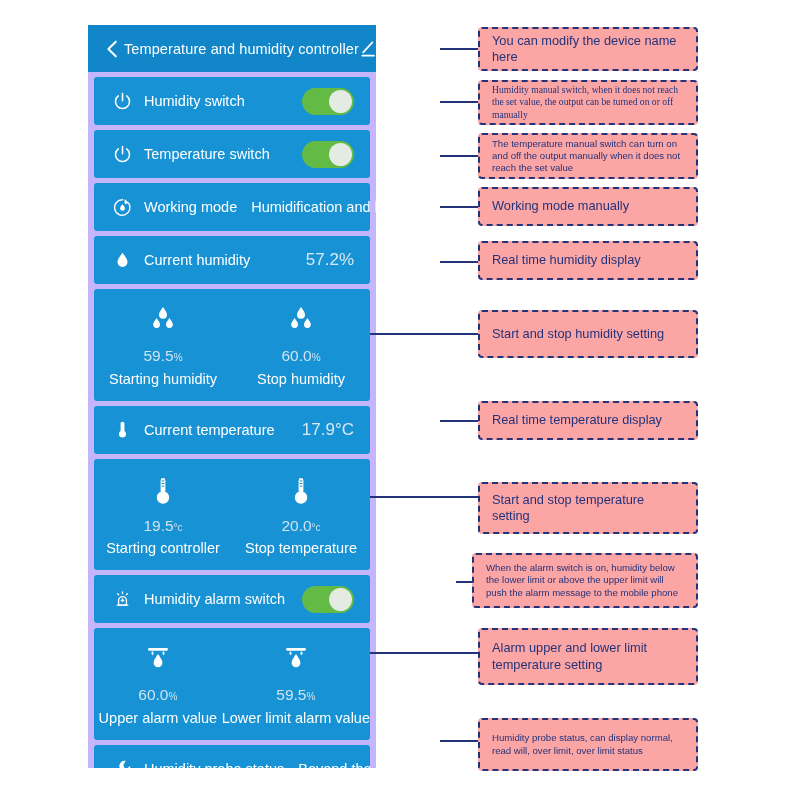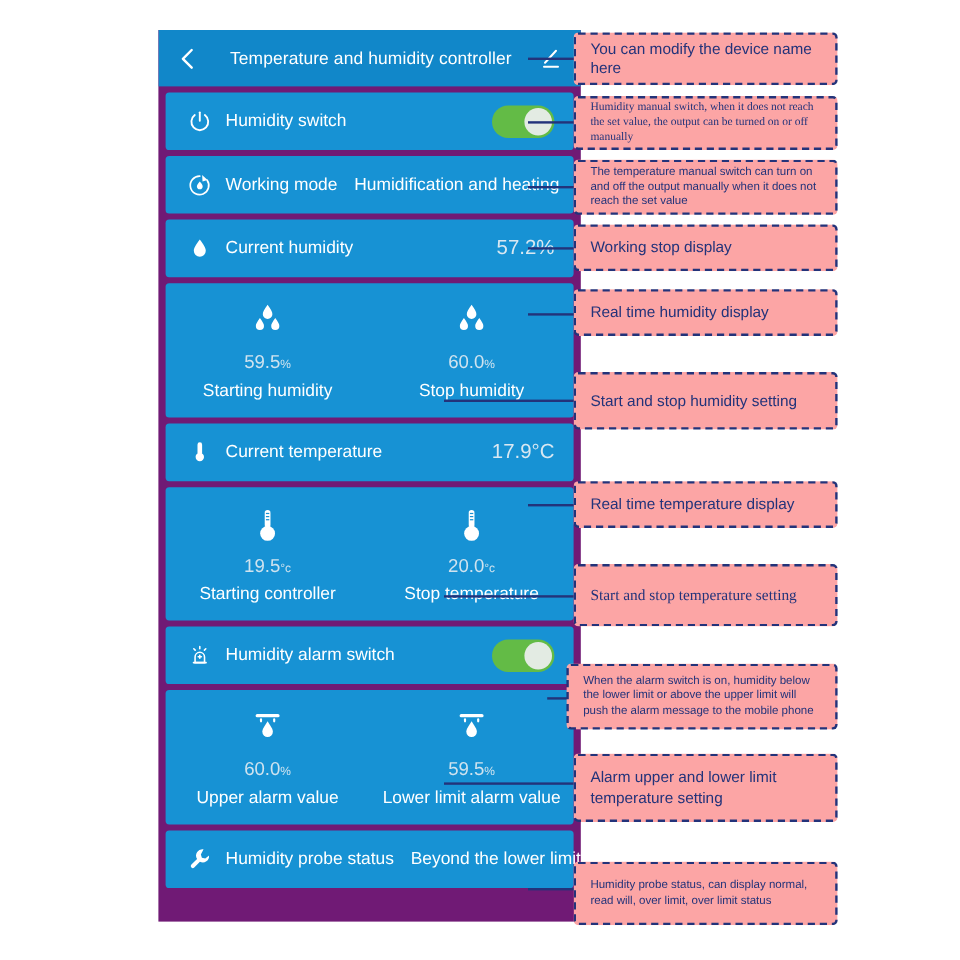--- a/index.html
+++ b/index.html
@@ -8,24 +8,23 @@
     background: #ffffff;
     font-family: "Liberation Sans", sans-serif;
     overflow: hidden;
   }
   #stage { position: relative; width: 800px; height: 800px; background: #fff; }
 
   
   .phone {
     position: absolute;
     left: 88px; top: 25px;
-    width: 352px; height: 743px;
-    background: #701a75;
+    width: 288px; height: 743px;
+    background: #c4b5fd;
     overflow: hidden;
-    margin-left: 44px;
   }
   .titlebar {
     position: relative;
     height: 47px;
     display: flex; align-items: center;
     padding: 0 14px;
     background: #1187c9;
   }
   .back-ico { width: 22px; height: 22px; flex: 0 0 22px; }
   .titlebar .title {
@@ -146,20 +145,34 @@
               <path d="M7.2 5.6 A8 8 0 1 0 16.8 5.6"></path>
             </svg>
         </span>
         <span class="label">Humidity switch</span>
         <span class="toggle">
             <span class="knob"></span>
           </span>
       </div>
     </div>
 
+    <div class="card">
+      <div class="row">
+        <span class="ico">
+          <svg viewBox="0 0 24 24" width="21" height="21" fill="none" stroke="#ffffff" stroke-width="1.8" stroke-linecap="round">
+              <path d="M12 3 L12 11"></path>
+              <path d="M7.2 5.6 A8 8 0 1 0 16.8 5.6"></path>
+            </svg>
+        </span>
+        <span class="label">Temperature switch</span>
+        <span class="toggle">
+            <span class="knob"></span>
+          </span>
+      </div>
+    </div>
 
     <div class="card">
       <div class="row">
         <span class="ico">
           <svg viewBox="0 0 24 24" width="21" height="21" fill="none" stroke="#ffffff" stroke-width="1.6" stroke-linecap="round">
               <path d="M12 3.2 A8.8 8.8 0 1 0 19 7"></path>
               <polyline points="14.2,2.2 19.4,6.9 14.6,8.2" fill="#ffffff" stroke="none"></polyline>
               <path d="M12 8.4 C10.2 10.6 9.3 11.8 9.3 13 A2.7 2.7 0 0 0 14.7 13 C14.7 11.8 13.8 10.6 12 8.4 Z" fill="#ffffff" stroke="none"></path>
             </svg>
         </span>
@@ -321,40 +334,40 @@
     <span class="txt">Humidity manual switch, when it does not reach the set value, the output can be turned on or off manually</span>
   </div>
 
   <div class="connector" style="left:440px; top:155px; width:40px;"></div>
   <div class="callout small" style="left:478px; top:133px; width:220px; height:46px;">
     <span class="txt">The temperature manual switch can turn on and off the output manually when it does not reach the set value</span>
   </div>
 
   <div class="connector" style="left:440px; top:206px; width:40px;"></div>
   <div class="callout big" style="left:478px; top:187px; width:220px; height:39px;">
-    <span class="txt">Working stop display</span>
+    <span class="txt">Working mode manually</span>
   </div>
 
   <div class="connector" style="left:440px; top:261px; width:40px;"></div>
   <div class="callout big" style="left:478px; top:241px; width:220px; height:39px;">
     <span class="txt">Real time humidity display</span>
   </div>
 
   <div class="connector" style="left:370px; top:333px; width:110px;"></div>
   <div class="callout big" style="left:478px; top:310px; width:220px; height:48px;">
     <span class="txt">Start and stop humidity setting</span>
   </div>
 
   <div class="connector" style="left:440px; top:420px; width:40px;"></div>
   <div class="callout big" style="left:478px; top:401px; width:220px; height:39px;">
     <span class="txt">Real time temperature display</span>
   </div>
 
   <div class="connector" style="left:370px; top:496px; width:110px;"></div>
-  <div class="callout big" style="left:478px; top:470px; width:220px; height:52px;font-family:Liberation Serif, serif;">
+  <div class="callout big" style="left:478px; top:482px; width:220px; height:52px;">
     <span class="txt">Start and stop temperature setting</span>
   </div>
 
   <div class="connector" style="left:456px; top:581px; width:24px;"></div>
   <div class="callout small" style="left:472px; top:553px; width:226px; height:55px;">
     <span class="txt">When the alarm switch is on, humidity below the lower limit or above the upper limit will push the alarm message to the mobile phone</span>
   </div>
 
   <div class="connector" style="left:370px; top:652px; width:110px;"></div>
   <div class="callout big" style="left:478px; top:628px; width:220px; height:57px;">

